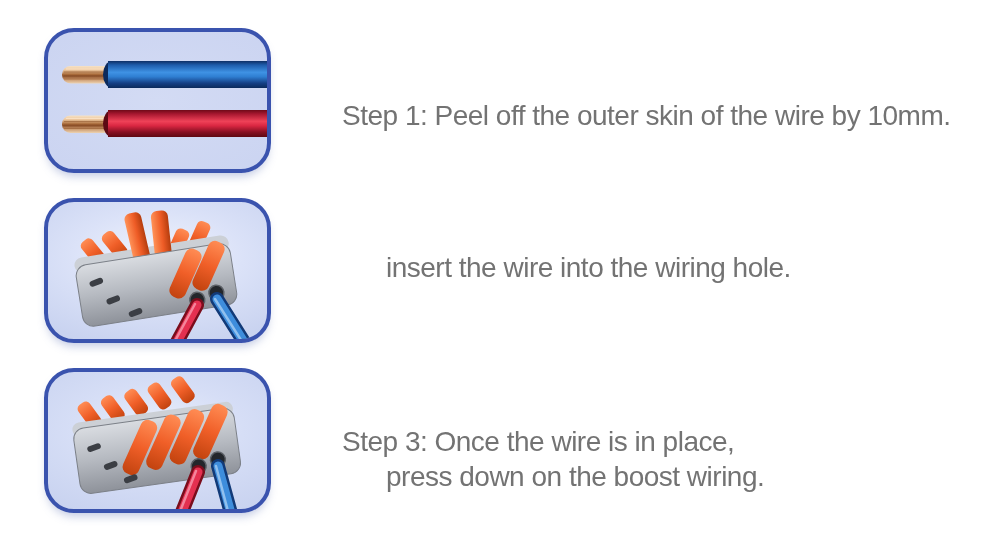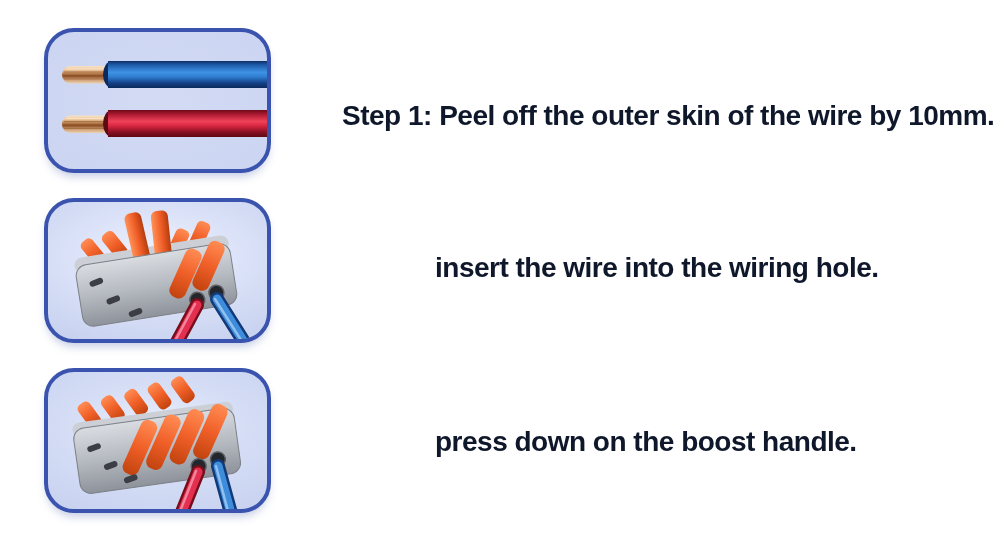--- a/index.html
+++ b/index.html
@@ -27,28 +27,27 @@
   #panel-step2 { top: 198px; background: radial-gradient(ellipse 78% 66% at 50% 40%, #f1f4fd 0%, #dbe2f8 50%, #c9d3f0 100%); }
   #panel-step3 { top: 368px; background: radial-gradient(ellipse 78% 66% at 50% 42%, #eaeffb 0%, #d6def6 50%, #c9d3f0 100%); }
 
   
   .step {
     position: absolute;
     left: 342px;
     font-size: 28px;
     line-height: 35px;
     letter-spacing: -0.5px;
-    color: #0f172a;
+    color: #737373;
     white-space: nowrap;
-    font-weight: bold;
   }
   #step-1 { top: 98px; }
   #step-2 { top: 250px; }
   #step-3 { top: 424px; }
-  .step .cont { margin-left: 93px; }
+  .step .cont { margin-left: 44px; }
   .step .cont:empty { display: none; }
 </style>
 </head>
 <body>
 
 <div class="stage">
 
   <div class="panel" id="panel-step1" aria-label="Blue and red wires with stripped copper ends">
     <svg viewBox="0 0 219 137">
       <defs>
@@ -213,16 +212,17 @@
   <div class="step" id="step-1">
     <div class="ln">Step 1: Peel off the outer skin of the wire by 10mm.</div>
 
   </div>
 
   <div class="step" id="step-2">
     <div class="cont">insert the wire into the wiring hole.</div>
   </div>
 
   <div class="step" id="step-3">
-    <div class="cont">press down on the boost handle.</div>
+    <div class="ln">Step 3: Once the wire is in place,</div>
+    <div class="cont">press down on the boost wiring.</div>
   </div>
 
 </div>
 
 </body></html>

